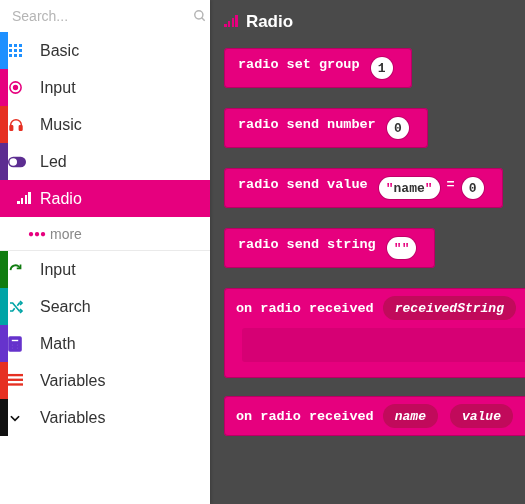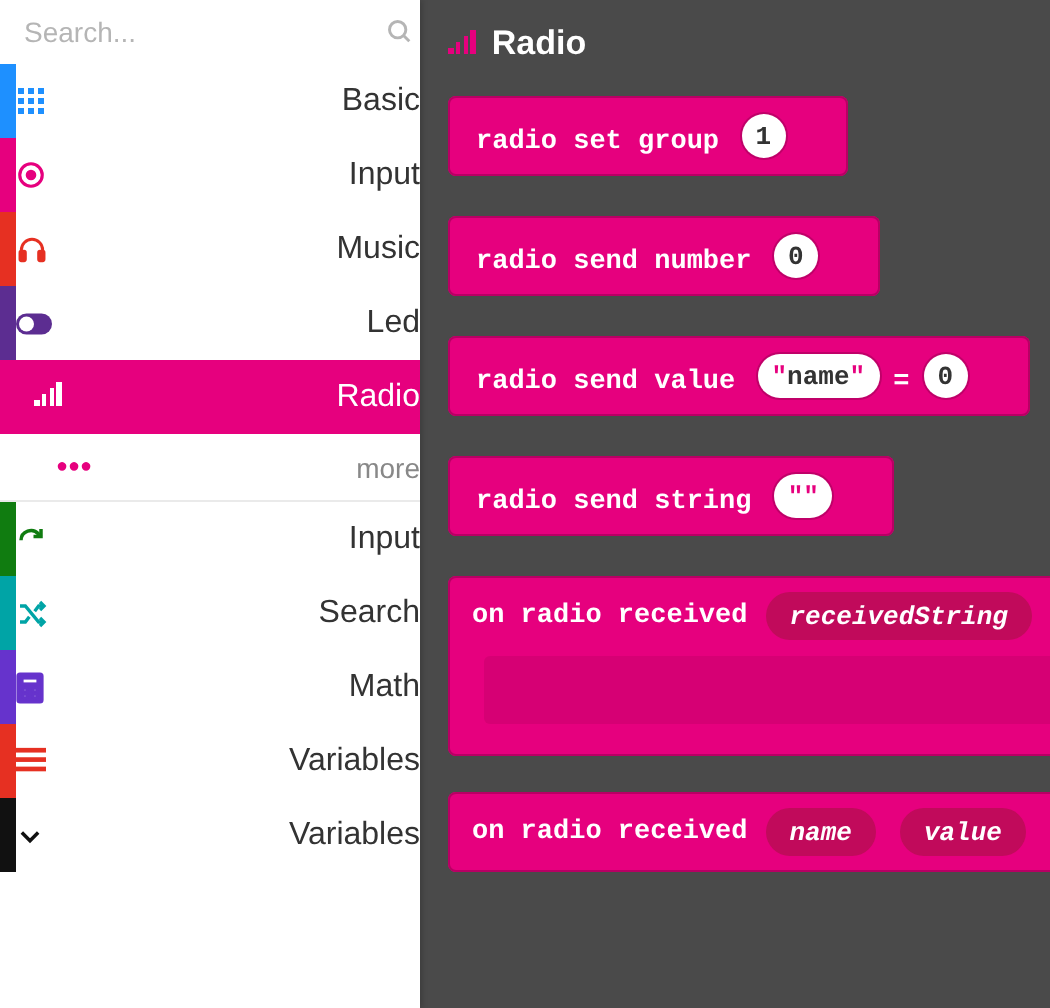--- a/index.html
+++ b/index.html
@@ -34,21 +34,21 @@
     cursor: pointer;
     background: #fff;
   }
   .cat .bar {
     width: 8px; height: 100%; flex-shrink: 0;
   }
   .cat .icon {
     width: 32px; text-align: center;
     font-size: 15px;
   }
-  .cat .label { flex: 1; text-align: right; }
+  .cat .label { flex: 1; }
   .cat.active {
     background: #E6007E; color: #fff;
   }
   .cat.active .bar { background: #E6007E; }
   .cat.sub {
     padding-left: 24px; font-size: 14px; color: #888; height: 34px;
     border-bottom: 1px solid #eaeaea;
   }
   .cat.sub .icon { color: #E6007E; font-size: 10px; width: 26px; }
 
@@ -62,23 +62,23 @@
   .flyout-header {
     display: flex; align-items: center; gap: 8px;
     color: #fff; font-weight: 700; font-size: 17px;
     margin: 2px 0 16px 0;
   }
   .flyout-header .hicon { color: #E6007E; }
   .block {
     background: #E6007E;
     color: #fff;
     border-radius: 4px;
-    padding: 9px 28px 9px 14px;
+    padding: 9px 16px 9px 14px;
     margin-bottom: 20px;
-    display: inline-flex; align-items: flex-end;
+    display: inline-flex; align-items: flex-start;
     font-family: "Consolas", "Courier New", monospace;
     font-size: 13.5px; font-weight: 700;
     position: relative;
     box-shadow: 0 0 0 1px #b80064 inset;
     white-space: nowrap;
   }
   .pill {
     background: #fff; color: #333;
     border-radius: 999px;
     min-width: 22px; height: 22px;

